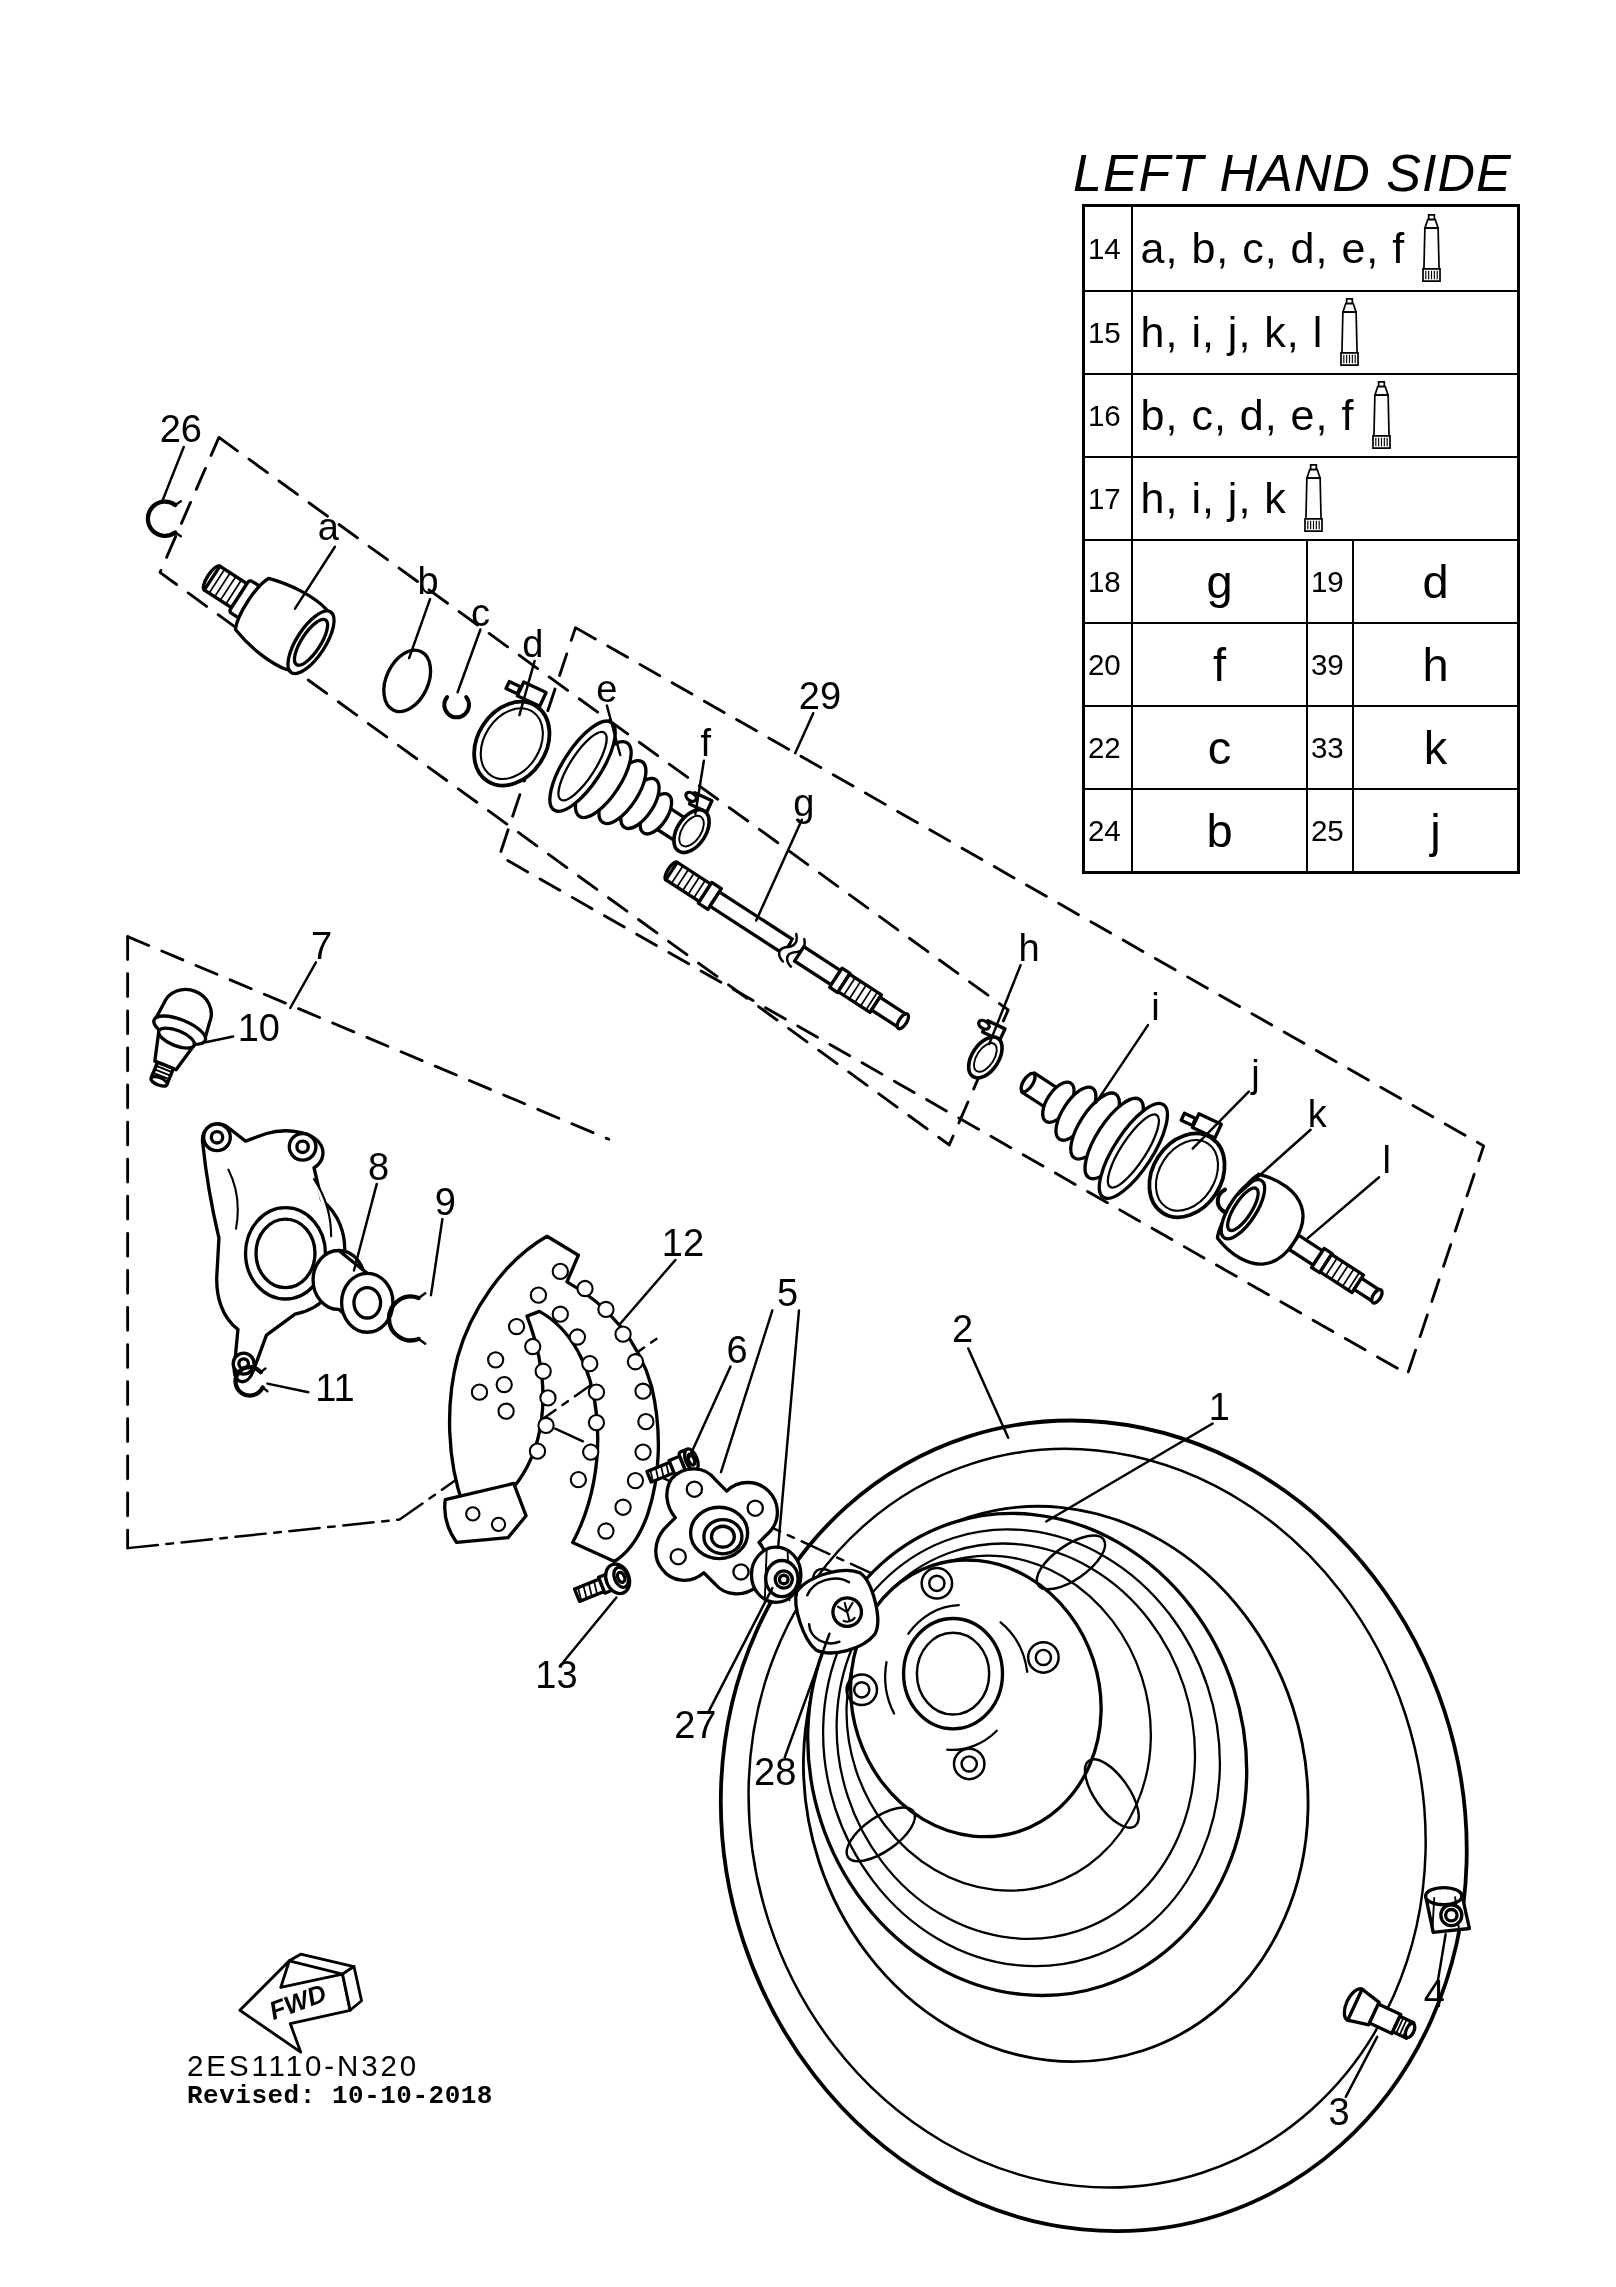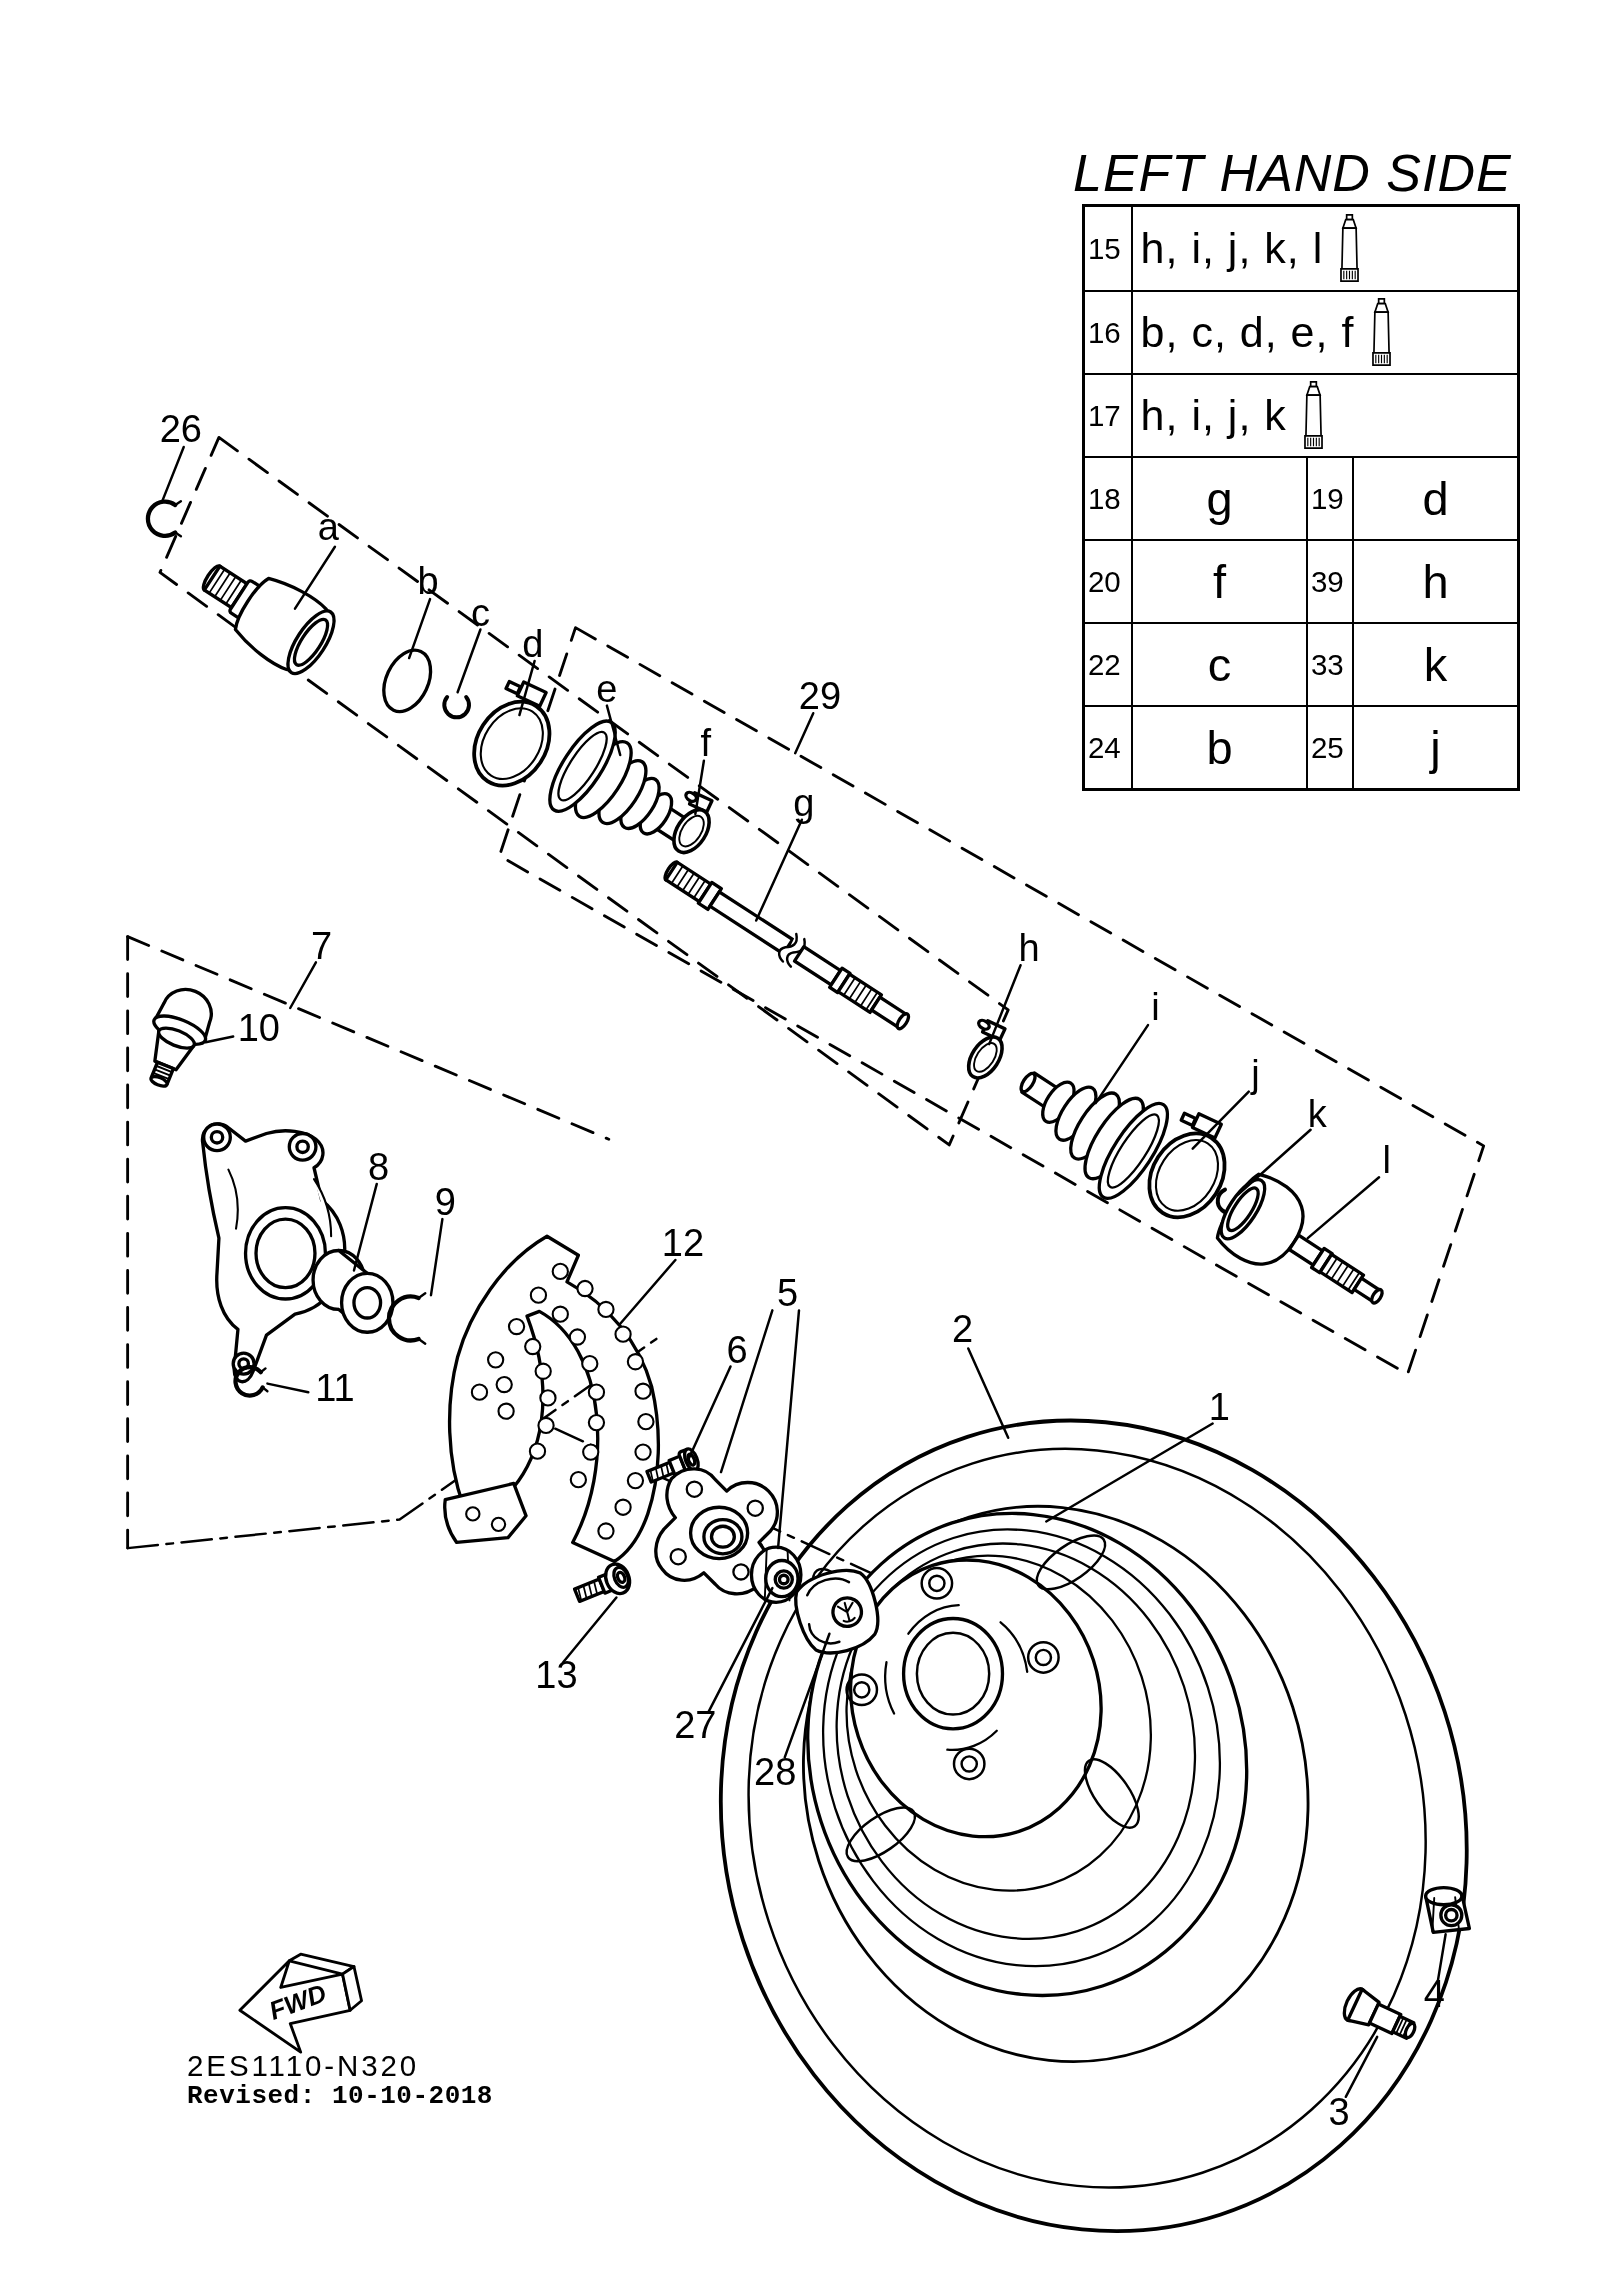--- a/index.html
+++ b/index.html
@@ -409,20 +409,33 @@
       <path d="M304,2062 L316,2055 L372,2068 L360,2076 Z"></path>
       <path d="M360,2076 L372,2068 L380,2104 L368,2114 Z"></path>
       <text transform="translate(316,2114) rotate(-20)" text-anchor="middle" style="font-size:27px;font-weight:bold;font-style:italic" fill="#000" stroke="none">FWD</text>
     </g>
   </svg>
 
   <div class="title">LEFT HAND SIDE</div>
 
   <div class="ltable">
     <div class="trow g">
+      <div class="cell num">14</div>
+      <div class="cell letters">
+          <span>a, b, c, d, e, f</span>
+        <svg class="tube" width="23" height="70" viewBox="0 0 24 74" fill="#fff" stroke="#000" stroke-width="1.8">
+          <path d="M9,1 h6 v5 h-6 z"></path>
+            <path d="M8,6 h8 l3,9 h-14 z"></path>
+            <path d="M5,15 h14 l1,43 h-16 z"></path>
+          <path d="M3,58 h18 v13 h-18 z"></path>
+            <path stroke-width="1.2" d="M6,60 v9 M9,60 v9 M12,60 v9 M15,60 v9 M18,60 v9"></path>
+        </svg>
+      </div>
+    </div>
+    <div class="trow g">
       <div class="cell num">15</div>
       <div class="cell letters">
           <span>h, i, j, k, l</span>
         <svg class="tube" width="23" height="70" viewBox="0 0 24 74" fill="#fff" stroke="#000" stroke-width="1.8">
           <path d="M9,1 h6 v5 h-6 z"></path>
             <path d="M8,6 h8 l3,9 h-14 z"></path>
             <path d="M5,15 h14 l1,43 h-16 z"></path>
           <path d="M3,58 h18 v13 h-18 z"></path>
             <path stroke-width="1.2" d="M6,60 v9 M9,60 v9 M12,60 v9 M15,60 v9 M18,60 v9"></path>
         </svg>

